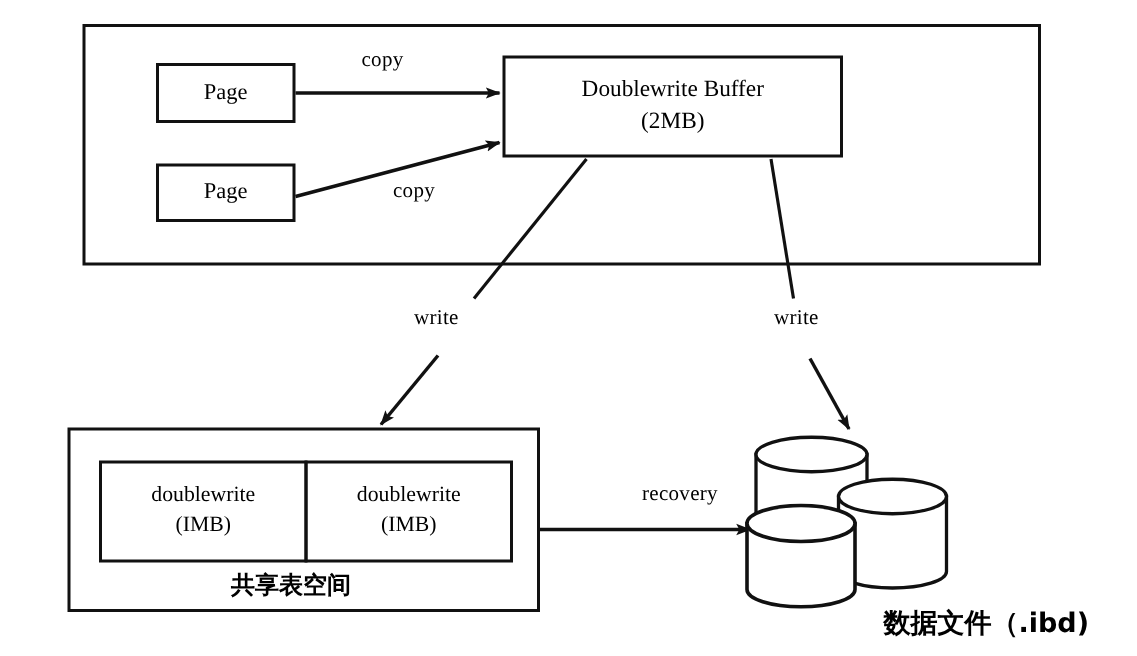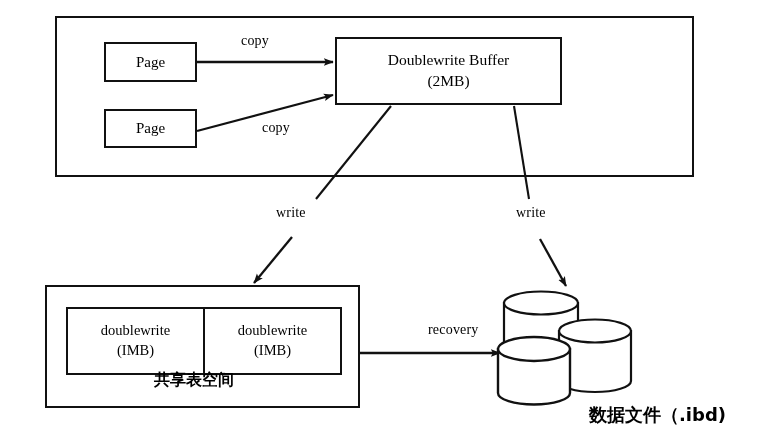--- a/index.html
+++ b/index.html
@@ -51,21 +51,21 @@
     <span>doublewrite</span>
     <span>(IMB)</span>
   </div>
 
   <div class="box" style="left:203px;top:307px;width:139px;height:68px;"></div>
   <div class="boxtext t-dw" style="left:203px;top:307px;width:139px;height:68px;">
     <span>doublewrite</span>
     <span>(IMB)</span>
   </div>
 
-  <div class="lbl cjk" style="left:154px;top:370px;font-size:16px;">共享表空间</div>
+  <div class="lbl cjk" style="left:154px;top:380px;font-size:16px;">共享表空间</div>
 
   <div class="lbl cjk" style="left:589px;top:403px;font-size:18px;">数据文件（.ibd)</div>
 
   <div class="lbl edge-lbl" style="left:241px;top:33px;">copy</div>
   <div class="lbl edge-lbl" style="left:262px;top:120px;">copy</div>
   <div class="lbl edge-lbl" style="left:276px;top:205px;">write</div>
   <div class="lbl edge-lbl" style="left:516px;top:205px;">write</div>
   <div class="lbl edge-lbl" style="left:396px;top:322px;margin-left:32px;">recovery</div>
 
   <svg id="wires" viewBox="0 0 758 437">

